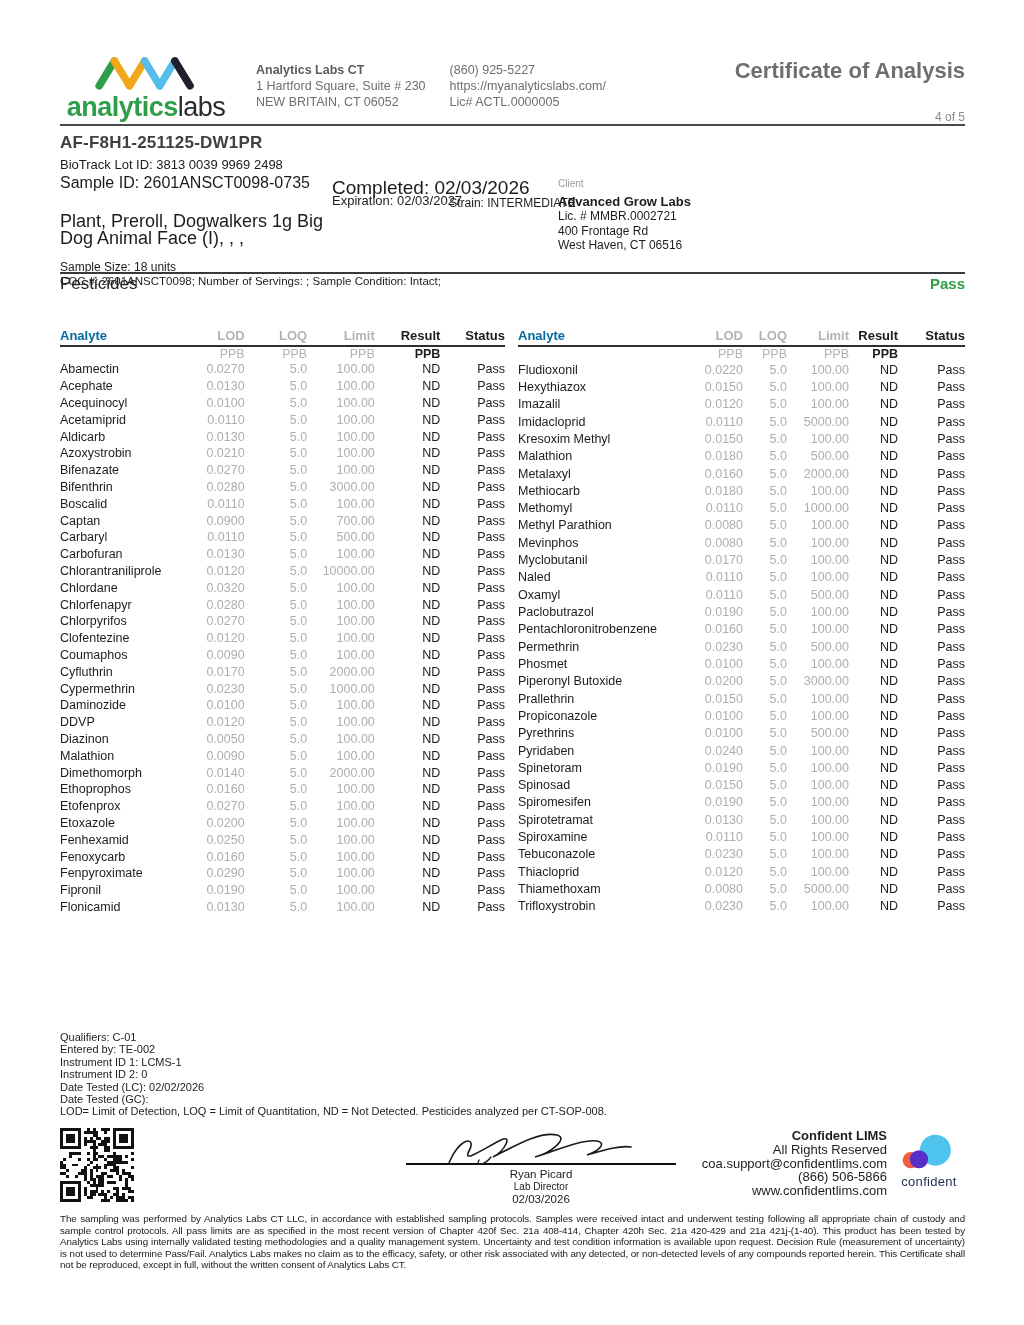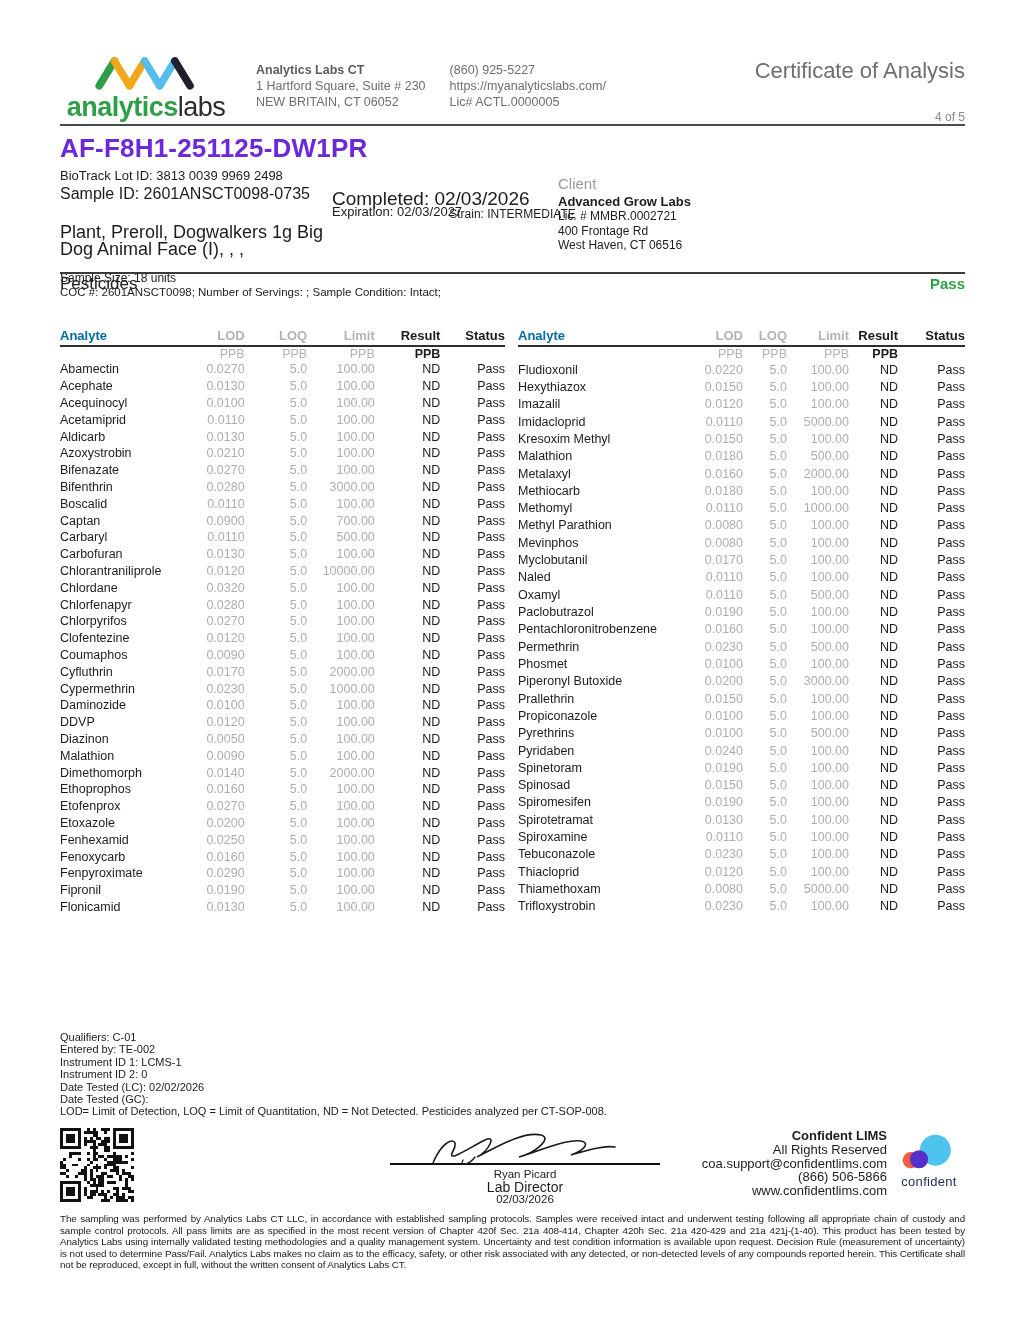--- a/index.html
+++ b/index.html
@@ -10,39 +10,39 @@
   
   .header { position:absolute; top:50px; left:60px; width:905px; display:flex; align-items:flex-start; }
   .logo-block { width:172px; }
   .logo-zigzag { display:block; margin:0 auto; }
   .brand-text { font-size:27px; letter-spacing:-0.5px; white-space:nowrap; text-align:center; margin-top:-2px; }
   .brand-text .b1 { color:#2f9e48; font-weight:bold; }
   .brand-text .b2 { color:#2b2b2b; font-weight:normal; }
   .hd-col { margin-left:24px; font-size:12.5px; line-height:16px; color:#6e6e6e; padding-top:12px; }
   .hd-col .hd-strong { font-weight:bold; color:#5d5d5d; }
   .hd-title-block { margin-left:auto; text-align:right; padding-top:8px; }
-  .coa-title { font-size:22px; color:#6e6e6e; }
+  .coa-title { font-size:22px; color:#6e6e6e;font-weight:bold; }
   .page-num { font-size:12px; color:#8a8a8a; margin-top:26px; }
   .header-rule { position:absolute; top:124px; left:60px; width:905px; height:2px; background:#4a4a4a; }
 
   
   .sample { position:absolute; top:133px; left:60px; width:905px; height:138px; }
-  .sample-code { font-size:26px; font-weight:bold; letter-spacing:0.2px; color:#6d28d9; }
+  .sample-code { font-size:17px; font-weight:bold; letter-spacing:0.2px; color:#404040; }
   .biotrack { font-size:13px; margin-top:4px; }
   .sid-row { position:relative; margin-top:2px; }
   .sample-id { font-size:16px; font-weight:normal; }
   .completed { position:absolute; left:272px; top:3px; font-size:19px; }
   .strain-row { position:relative; margin-top:1px;text-align:center; }
   .strain { font-size:12px; }
   .expiration { position:absolute; left:272px; top:0; font-size:13px; }
   .descr { width:272px; font-size:18px; line-height:17px; margin-top:2px; }
   .size-line { font-size:12px; margin-top:13px; }
   .coc-line { font-size:11.5px; margin-top:1px; }
   .client { position:absolute; left:498px; top:44px; font-size:12px; line-height:14.5px; }
-  .client .cl-label { color:#9a9a9a; font-size:15px; margin-bottom:3px; }
+  .client .cl-label { color:#9a9a9a; font-size:10px; margin-bottom:3px; }
   .client .cl-name { font-weight:bold; font-size:13px; }
 
   
   .section-bar { position:absolute; top:272px; left:60px; width:905px; border-top:2px solid #3a3a3a; display:flex; align-items:baseline; }
   .section-title { font-size:17px; color:#222; }
   .section-status { margin-left:auto; font-size:15px; font-weight:bold; color:#2e9e44; }
 
   
   .tables { position:absolute; top:326px; left:60px; width:905px; display:flex; }
   table.pest { border-collapse:collapse; table-layout:fixed; font-size:12.5px; }
@@ -60,25 +60,25 @@
   table.pest td.c0 { text-align:left; color:#1c1c1c; }
   table.pest td.c1, table.pest td.c2, table.pest td.c3 { text-align:right; color:#aeaeae; }
   table.pest td.c4, table.pest td.c5 { text-align:right; color:#1c1c1c; }
 
   
   .notes { position:absolute; top:1031px; left:60px; width:905px; font-size:11px; line-height:12.4px; color:#1d1d1d; }
 
   
   .footer { position:absolute; top:1127px; left:60px; width:905px; height:80px; }
   .qr { position:absolute; left:0; top:1px; }
-  .sig-block { position:absolute; left:330px; top:0; width:270px; text-align:center; }
+  .sig-block { position:absolute; left:346px; top:0; width:270px; text-align:center; }
   .sig-scribble { position:relative; display:block; margin:0 auto -6px auto; }
   .sig-line { border-bottom:2px solid #111; width:270px; }
   .sig-name { font-size:11.5px; margin-top:3px; line-height:12.5px; }
-  .sig-title { font-size:14px; line-height:12.5px; }
+  .sig-title { font-size:10px; line-height:12.5px; }
   .sig-date { font-size:11.5px; line-height:12.5px; }
   .lims { position:absolute; right:78px; top:2px; text-align:right; font-size:13px; line-height:13.8px; color:#1d1d1d; }
   .lims .lims-name { font-weight:bold; }
   .confident { position:absolute; right:0; top:5px; width:72px; text-align:center; }
   .confident-text { font-size:13px; color:#1d2d50; letter-spacing:0.3px; margin-top:-2px; }
 
   
   .disclaimer { position:absolute; top:1213px; left:60px; width:905px; font-size:9.8px; line-height:11.5px; color:#1a1a1a; text-align:justify; letter-spacing:-0.1px; }
 </style>
 </head>

